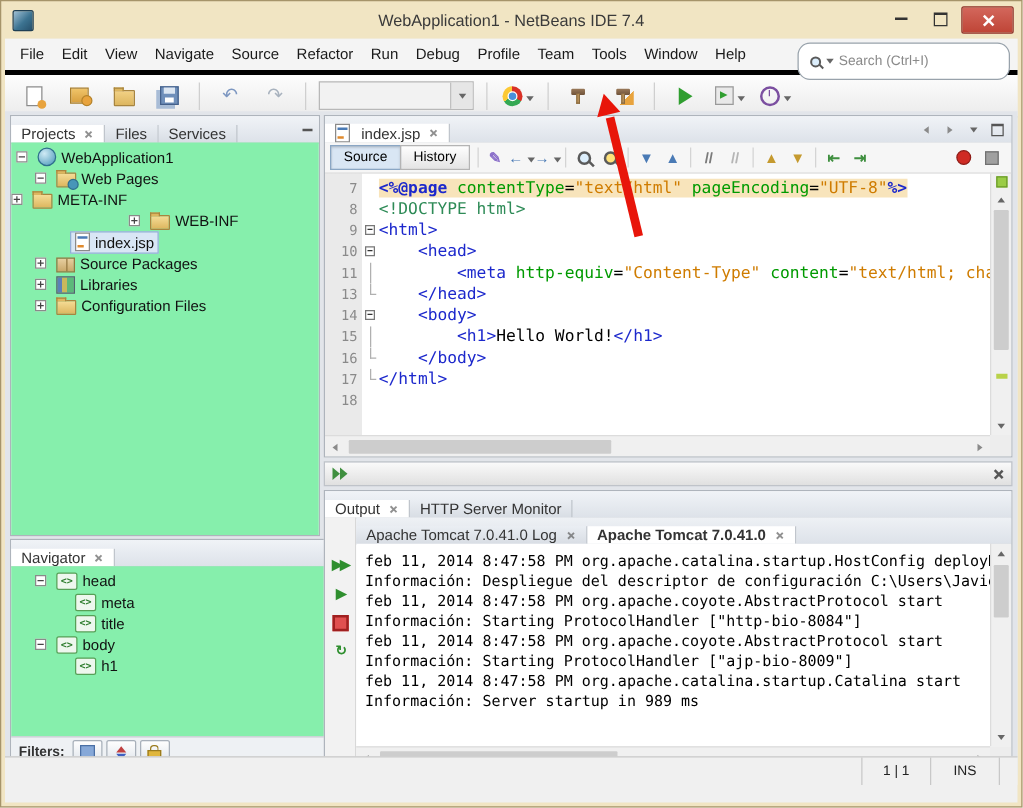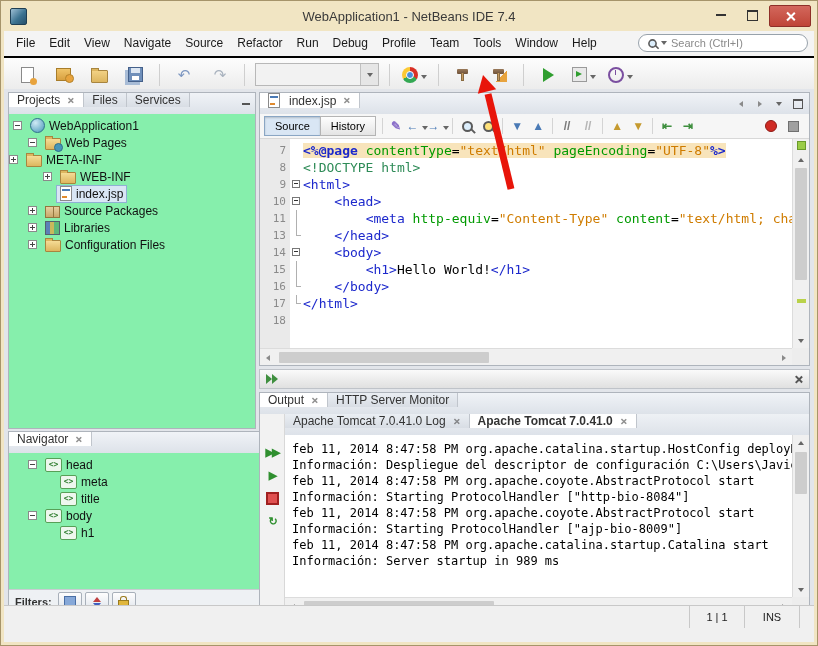--- a/index.html
+++ b/index.html
@@ -18,24 +18,24 @@
   .glyph-max{width:9px;height:8px;border:1px solid #333;border-top-width:2px}
   .glyph-max.small{width:8px;height:7px;border-color:#555}
   .x-icon{width:9px;height:9px;position:relative;display:inline-block}
   .x-icon::before,.x-icon::after{content:"";position:absolute;left:4px;top:0;width:1.5px;height:9px;background:#555}
   .x-icon::before{transform:rotate(45deg)}.x-icon::after{transform:rotate(-45deg)}
   .x-icon.white::before,.x-icon.white::after{background:#fff;height:11px;top:-1px}
 
   
   .app{position:absolute;left:3px;right:3px;top:30px;bottom:3px;background:#f0f0f0}
 
-  .menubar{position:relative;height:25px;background:#f4f4f4;border-bottom:2px solid #000000}
+  .menubar{position:relative;height:25px;background:#f4f4f4;border-bottom:4px solid #000000}
   .menu-items{display:flex;align-items:center;height:100%;padding-left:5px}
   .menu-item{padding:0 7px;line-height:25px;color:#1a1a1a}
-  .searchbox{position:absolute;right:6px;top:3px;width:170px;height:18px;background:#fff;border:1px solid #98a2ab;border-radius:10px;display:flex;align-items:center;padding:0 7px;gap:4px;box-sizing:border-box}
+  .searchbox{position:absolute;right:6px;top:3px;width:170px;height:30px;background:#fff;border:1px solid #98a2ab;border-radius:10px;display:flex;align-items:center;padding:0 7px;gap:4px;box-sizing:border-box}
   .search-text{color:#8a8a8a;font-size:11px;white-space:nowrap}
 
   .toolbar{height:33px;background:linear-gradient(#fdfdfd,#ebebeb);border-bottom:1px solid #d2d2d2;display:flex;align-items:center}
   .toolbar-buttons{display:flex;align-items:center;height:100%;padding-left:6px;gap:2px}
   .tb-btn{height:26px;min-width:26px;display:flex;align-items:center;justify-content:center;padding:0 3px;border:1px solid transparent;border-radius:3px}
   .tbi{display:inline-flex;align-items:center;justify-content:center;font-size:15px;line-height:1}
   .tb-sep{width:1px;height:22px;background:#cfcfcf;margin:0 5px}
   .tb-combo{width:122px;height:21px;background:#f2f2f2;border:1px solid #b8b8b8;display:flex;align-items:center;justify-content:flex-end;margin:0 3px}
   .combo-btn{width:17px;height:100%;background:#e6e6e6;border-left:1px solid #c0c0c0;display:flex;align-items:center;justify-content:center}
   .dd{margin-left:3px}
@@ -77,21 +77,21 @@
   
   .main{position:absolute;left:0;right:0;top:58px;bottom:22px;background:#e2e5ea}
   .panel{position:absolute;background:#fff;border:1px solid #aeb4bc;box-sizing:border-box}
   .projects-panel{left:4px;top:3px;width:248px;height:337px}
   .navigator-panel{left:4px;top:342px;width:300px;bottom:5px}
   .editor-panel{left:255px;top:3px;right:4px;height:274px}
   .collapsed-bar{position:absolute;left:255px;right:4px;top:280px;height:20px;background:linear-gradient(#fafafa,#e0e0e0);border:1px solid #bfc3c9;box-sizing:border-box;display:flex;align-items:center;padding:0 6px}
   .output-panel{left:255px;right:4px;top:303px;bottom:5px}
 
   .tabrow{height:21px;background:linear-gradient(#f0f3f7,#dde2e9);border-bottom:1px solid #b9bfc7;display:flex;align-items:stretch;position:relative}
-  .tabs-flex{display:flex;align-items:flex-start;height:100%}
+  .tabs-flex{display:flex;align-items:flex-end;height:100%}
   .tab{display:flex;align-items:center;padding:0 8px;gap:5px;border-right:1px solid #c0c5cc;background:linear-gradient(#eaeef3,#d8dde4);color:#333;white-space:nowrap;box-sizing:border-box}
   .tab.active{background:#fff}
   .tab.bold .tab-label{font-weight:bold}
   .tab .x-icon{transform:scale(.75);opacity:.65;margin-left:1px}
   .min-btn{margin-left:auto;width:18px;height:100%;display:flex;align-items:center;justify-content:center}
   .corner{margin-left:auto;display:flex;align-items:center;gap:4px;padding-right:4px}
   .cbtn{width:15px;height:15px;display:flex;align-items:center;justify-content:center}
 
   
   .tree{position:absolute;top:21px;left:0;right:0;bottom:0;background:#86efac;padding-top:3px;overflow:hidden}
@@ -334,21 +334,21 @@
                 <span class="tlabel">Web Pages</span>
               </span>
             </div>
             <div class="tree-row" style="">
               <span class="toggle plus"></span>
               <span class="row-core">
                 <span class="ticon ic-folder"></span>
                 <span class="tlabel">META-INF</span>
               </span>
             </div>
-            <div class="tree-row" style="padding-left: 34px;">
+            <div class="tree-row" style="padding-left: 34px; justify-content: center;">
               <span class="toggle plus"></span>
               <span class="row-core">
                 <span class="ticon ic-folder"></span>
                 <span class="tlabel">WEB-INF</span>
               </span>
             </div>
             <div class="tree-row" style="padding-left: 34px;">
               <span class="toggle-spacer"></span>
               <span class="row-core selected">
                 <span class="ticon ic-jsp"></span>

